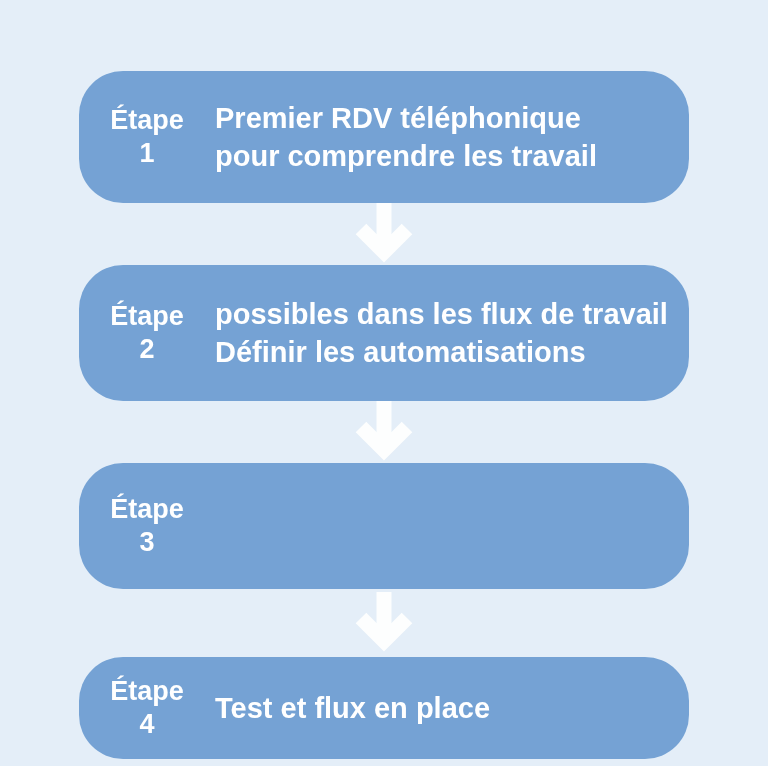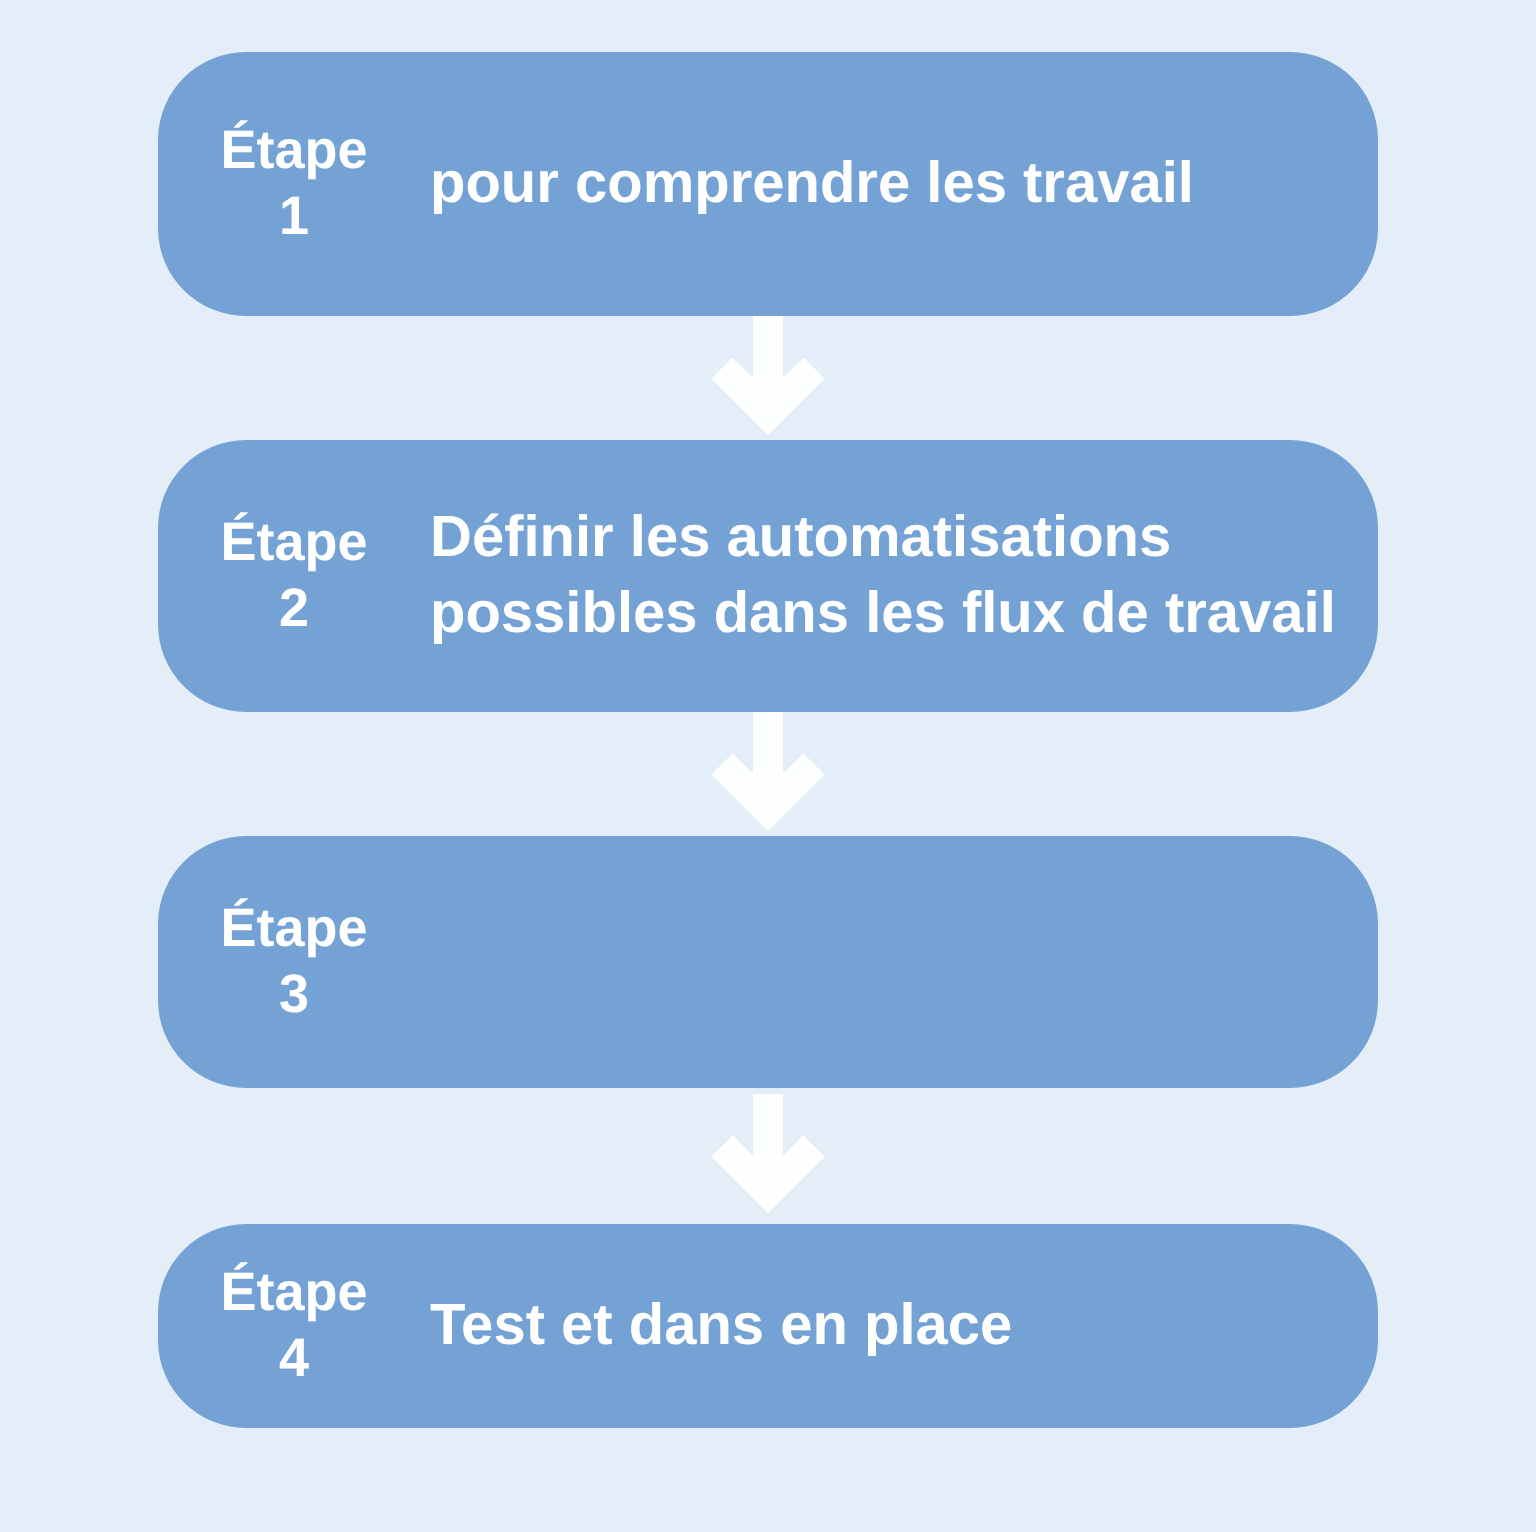--- a/index.html
+++ b/index.html
@@ -15,21 +15,21 @@
   }
   .canvas {
     width: 768px;
     height: 766px;
     background: var(--bg);
     overflow: hidden;
     position: relative;
   }
   .flow {
     width: 610px;
-    margin: 26px auto 0;
+    margin: 71px auto 0;
     display: flex;
     flex-direction: column;
     justify-content: center;
   }
   .step-card {
     background: var(--box);
     border-radius: 44px;
     display: flex;
     align-items: center;
     color: var(--txt);
@@ -69,39 +69,40 @@
 
 <div class="canvas">
   <div class="flow">
 
     <div class="step-card h1">
       <div class="step-label-col">
         <div>Étape</div>
         <div>1</div>
       </div>
       <div class="step-text">
+        <div class="line">Premier RDV téléphonique</div>
         <div class="line">pour comprendre les travail</div>
       </div>
     </div>
 
     <div class="gap g1">
       <svg class="arrow-svg" width="66" height="62" viewBox="0 0 66 62">
         <path d="M33 0 V40" stroke="#fdfefe" stroke-width="15" fill="none"></path>
         <path d="M10 26 L33 49 L56 26" stroke="#fdfefe" stroke-width="15" fill="none" stroke-linejoin="miter"></path>
       </svg>
     </div>
 
     <div class="step-card h2">
       <div class="step-label-col">
         <div>Étape</div>
         <div>2</div>
       </div>
       <div class="step-text">
+        <div class="line">possibles dans les flux de travail</div>
         <div class="line">Définir les automatisations</div>
-        <div class="line">possibles dans les flux de travail</div>
       </div>
     </div>
 
     <div class="gap g2">
       <svg class="arrow-svg" width="66" height="62" viewBox="0 0 66 62">
         <path d="M33 0 V40" stroke="#fdfefe" stroke-width="15" fill="none"></path>
         <path d="M10 26 L33 49 L56 26" stroke="#fdfefe" stroke-width="15" fill="none" stroke-linejoin="miter"></path>
       </svg>
     </div>
 
@@ -118,19 +119,19 @@
         <path d="M10 26 L33 49 L56 26" stroke="#fdfefe" stroke-width="15" fill="none" stroke-linejoin="miter"></path>
       </svg>
     </div>
 
     <div class="step-card h4">
       <div class="step-label-col">
         <div>Étape</div>
         <div>4</div>
       </div>
       <div class="step-text">
-        <div class="line">Test et dans en place</div>
+        <div class="line">Test et flux en place</div>
         <div class="line"></div>
       </div>
     </div>
 
   </div>
 </div>
 
 </body></html>

